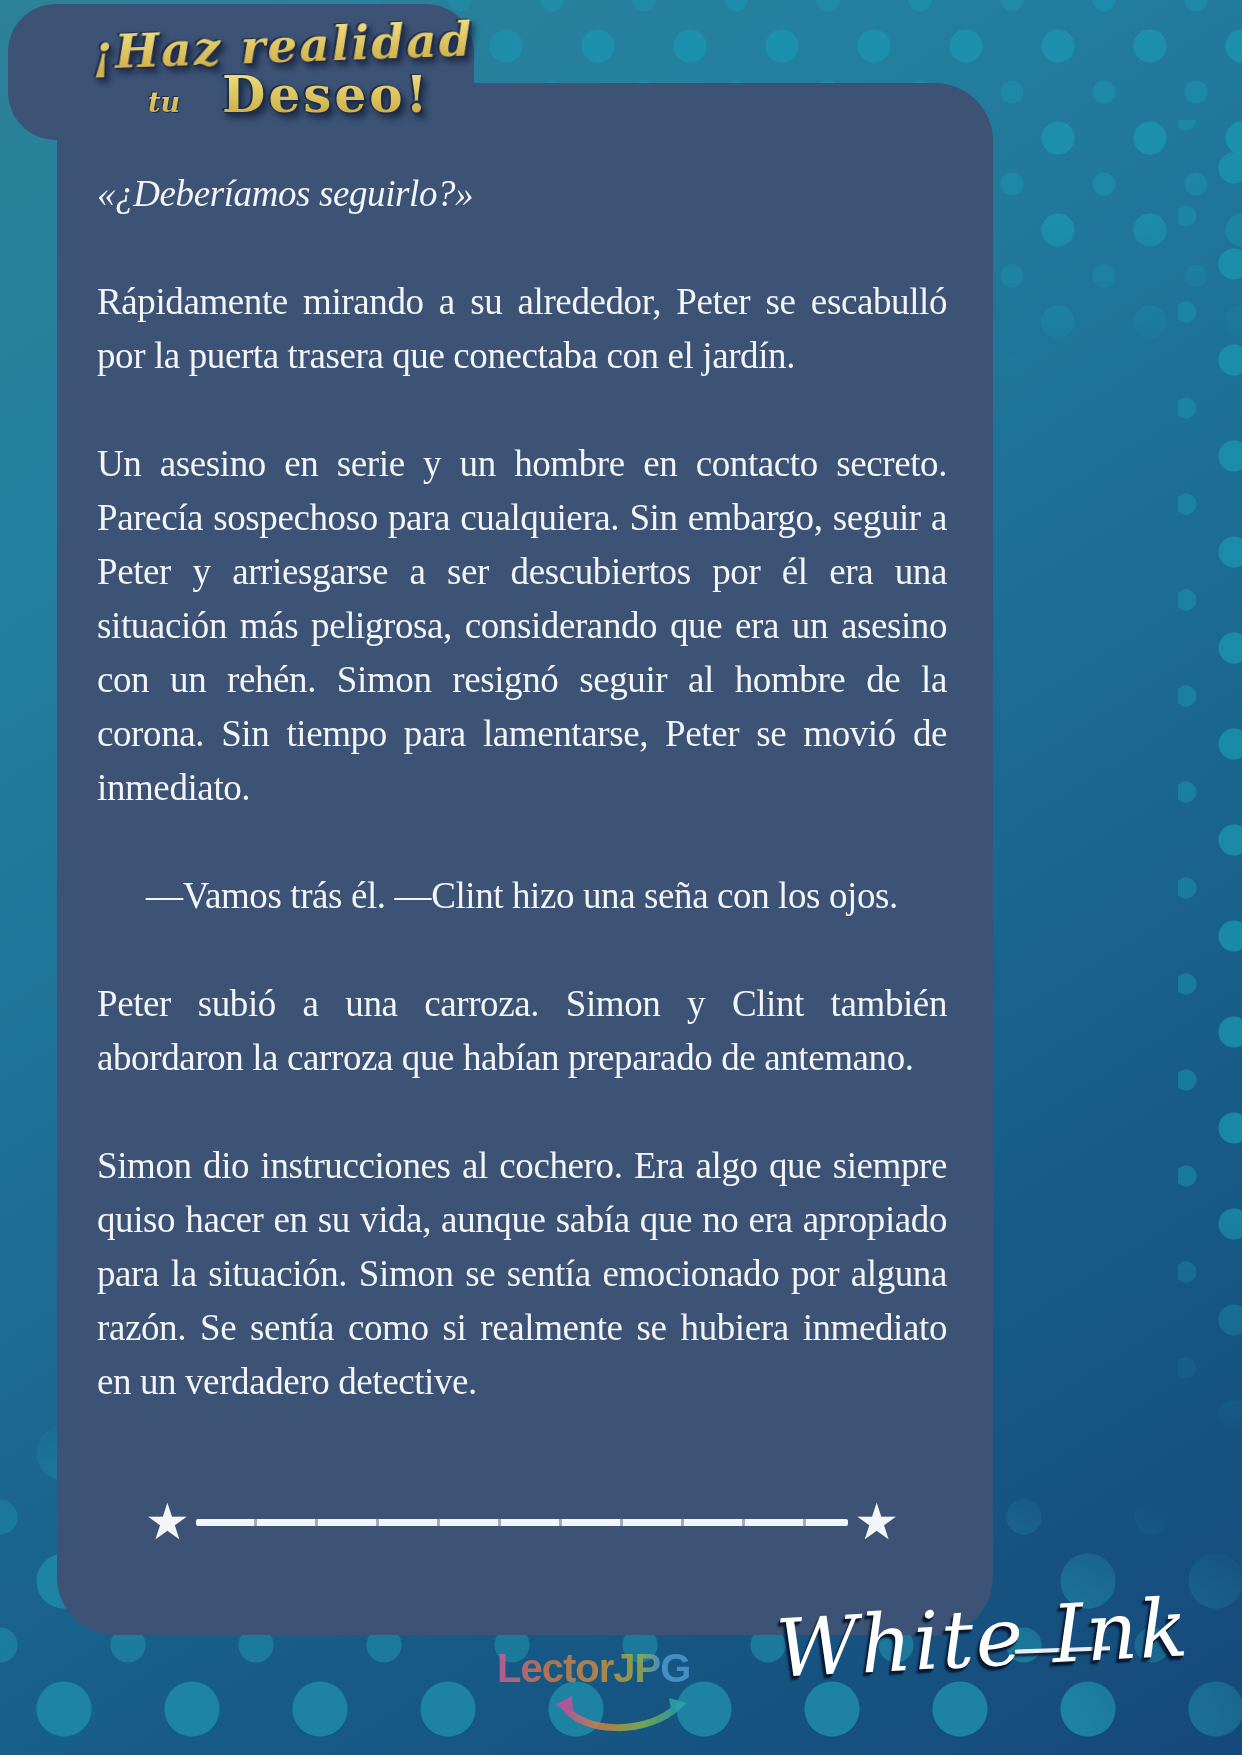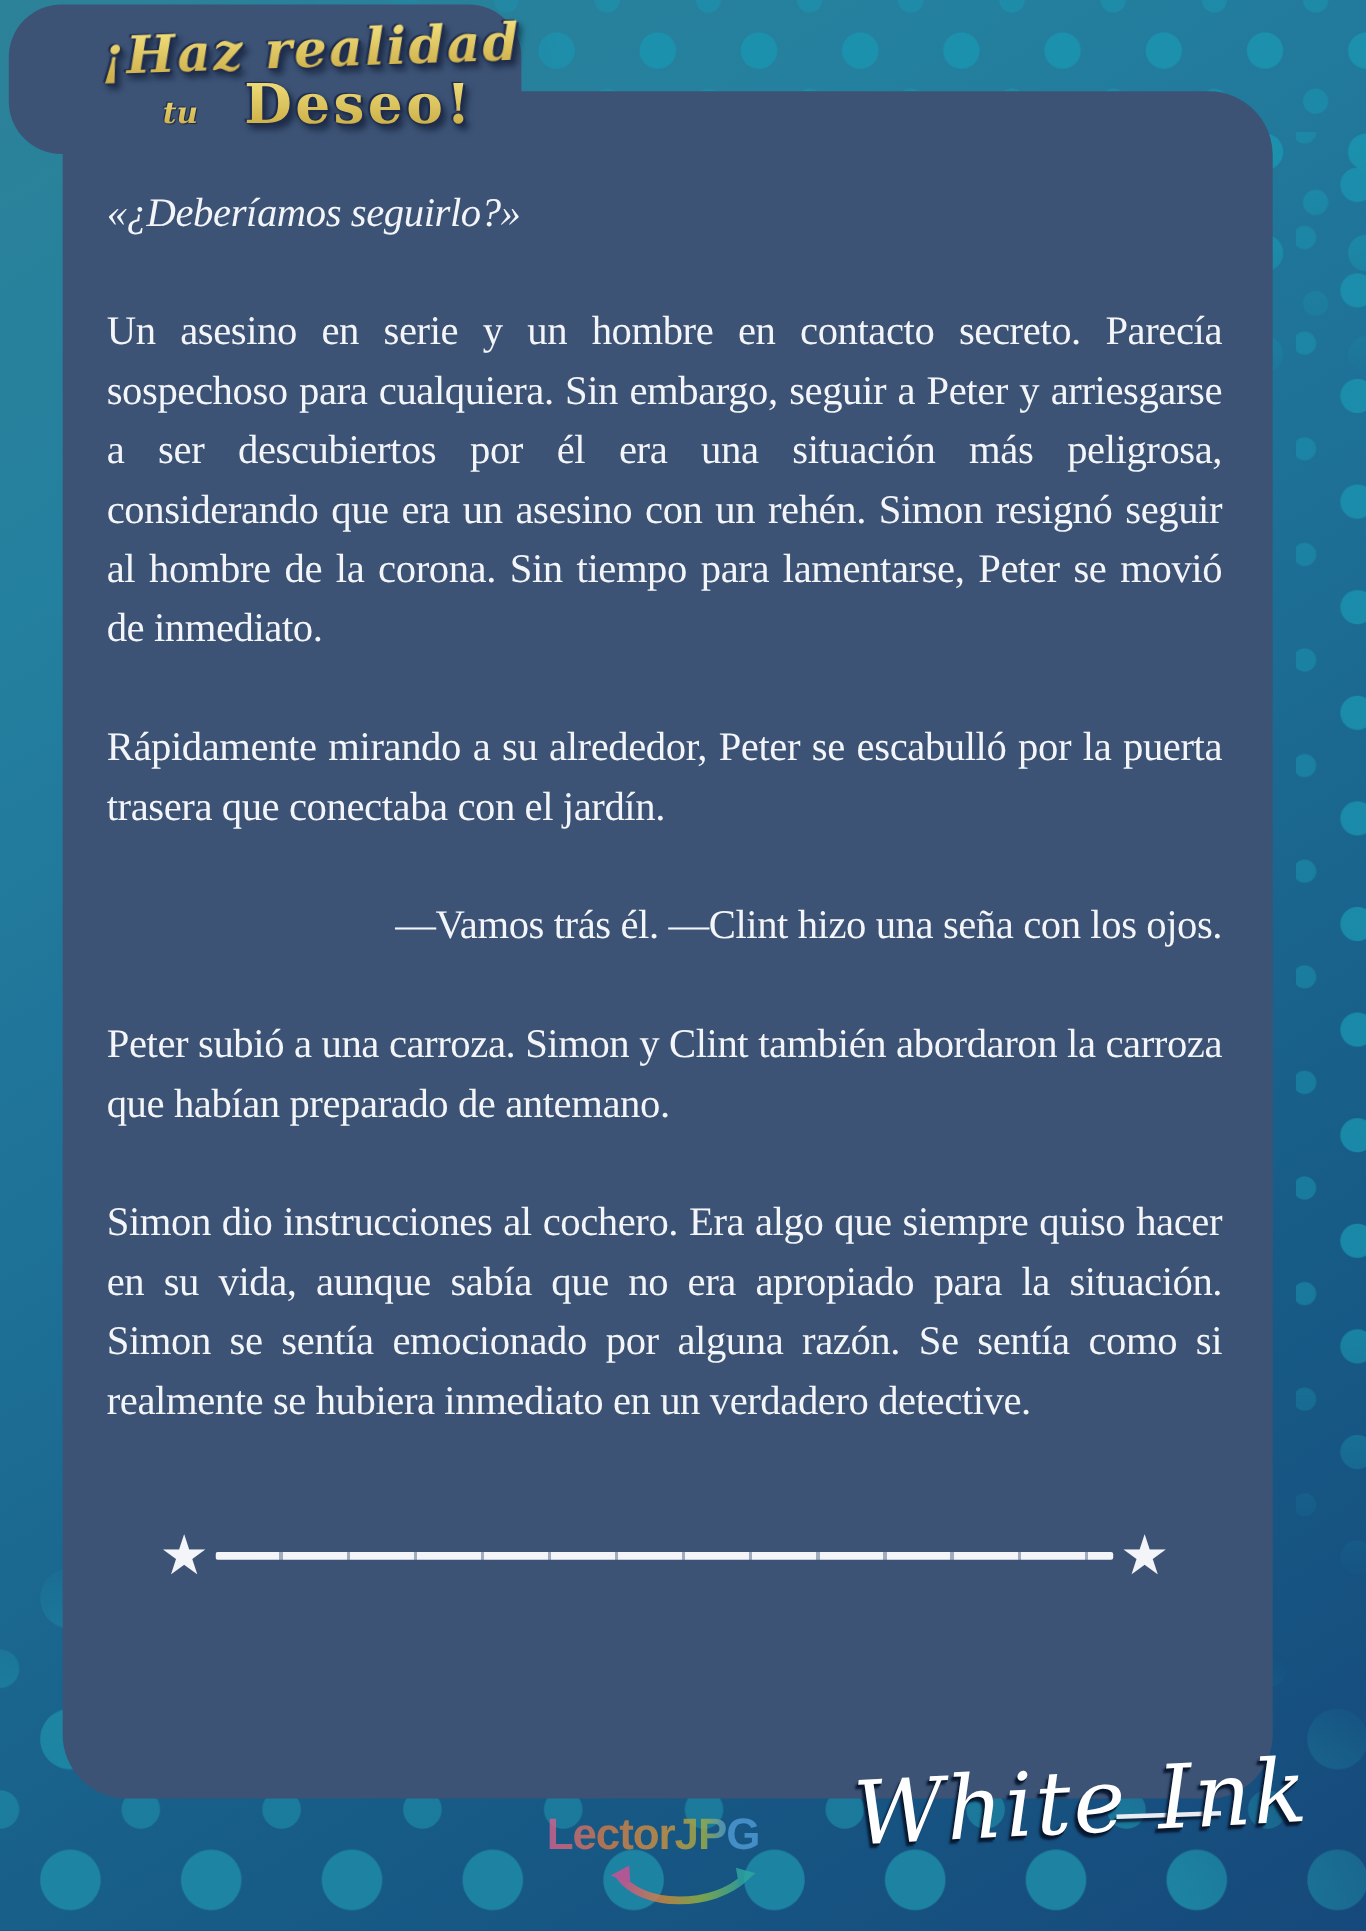--- a/index.html
+++ b/index.html
@@ -68,32 +68,32 @@
   }
   .brand-deseo{
     font-family:"DejaVu Serif",serif;font-weight:700;font-size:50px;letter-spacing:3px;
     background:linear-gradient(180deg,#f0df7d 10%,#c9ab42 90%);
     -webkit-background-clip:text;background-clip:text;color:transparent;
     filter:drop-shadow(2px 2px 0 #1f2c4e) drop-shadow(-2px -1px 0 #1f2c4e) drop-shadow(3px 4px 3px rgba(5,15,35,.55));
   }
 
   
   .panel{
-    position:absolute;left:57px;top:83px;width:1100px;height:1552px;
+    position:absolute;left:57px;top:83px;width:936px;height:1552px;
     background:var(--panel);border-radius:58px;z-index:2;
     box-sizing:border-box;padding:84px 46px 0 40px;
     color:var(--text_white);
   }
   .panel p{
     margin:0 0 54px 0;
     font-size:37px;line-height:54px;letter-spacing:-0.4px;
     text-align:justify;
   }
   .panel p.quote{font-style:italic;text-align:left;}
-  .panel p.dialog{text-align:right;}
+  .panel p.dialog{text-align:center;}
 
   .divider{
     display:flex;align-items:center;margin:88px 48px 0 48px;
   }
   .divider .star{
     font-family:"DejaVu Sans",sans-serif;font-size:50px;line-height:50px;
     color:var(--text_white);flex:0 0 auto;
   }
   .divider .line{
     flex:1 1 auto;height:7px;margin:0 6px;border-radius:2px;
@@ -137,22 +137,22 @@
   <div class="badge">
     <div class="brand-line1">¡Haz realidad</div>
     <div class="brand-line2">
       <span class="brand-tu">tu</span>
       <span class="brand-deseo">Deseo!</span>
     </div>
   </div>
 
   <div class="panel">
     <p class="quote">«¿Deberíamos seguirlo?»</p>
+    <p>Rápidamente mirando a su alrededor, Peter se escabulló por la puerta trasera que conectaba con el jardín.</p>
     <p>Un asesino en serie y un hombre en contacto secreto. Parecía sospechoso para cualquiera. Sin embargo, seguir a Peter y arriesgarse a ser descubiertos por él era una situación más peligrosa, considerando que era un asesino con un rehén. Simon resignó seguir al hombre de la corona. Sin tiempo para lamentarse, Peter se movió de inmediato.</p>
-    <p>Rápidamente mirando a su alrededor, Peter se escabulló por la puerta trasera que conectaba con el jardín.</p>
     <p class="dialog">—Vamos trás él. —Clint hizo una seña con los ojos.</p>
     <p>Peter subió a una carroza. Simon y Clint también abordaron la carroza que habían preparado de antemano.</p>
     <p>Simon dio instrucciones al cochero. Era algo que siempre quiso hacer en su vida, aunque sabía que no era apropiado para la situación. Simon se sentía emocionado por alguna razón. Se sentía como si realmente se hubiera inmediato en un verdadero detective.</p>
 
     <div class="divider">
       <span class="star">★</span>
       <span class="line"></span>
       <span class="star">★</span>
     </div>
   </div>

